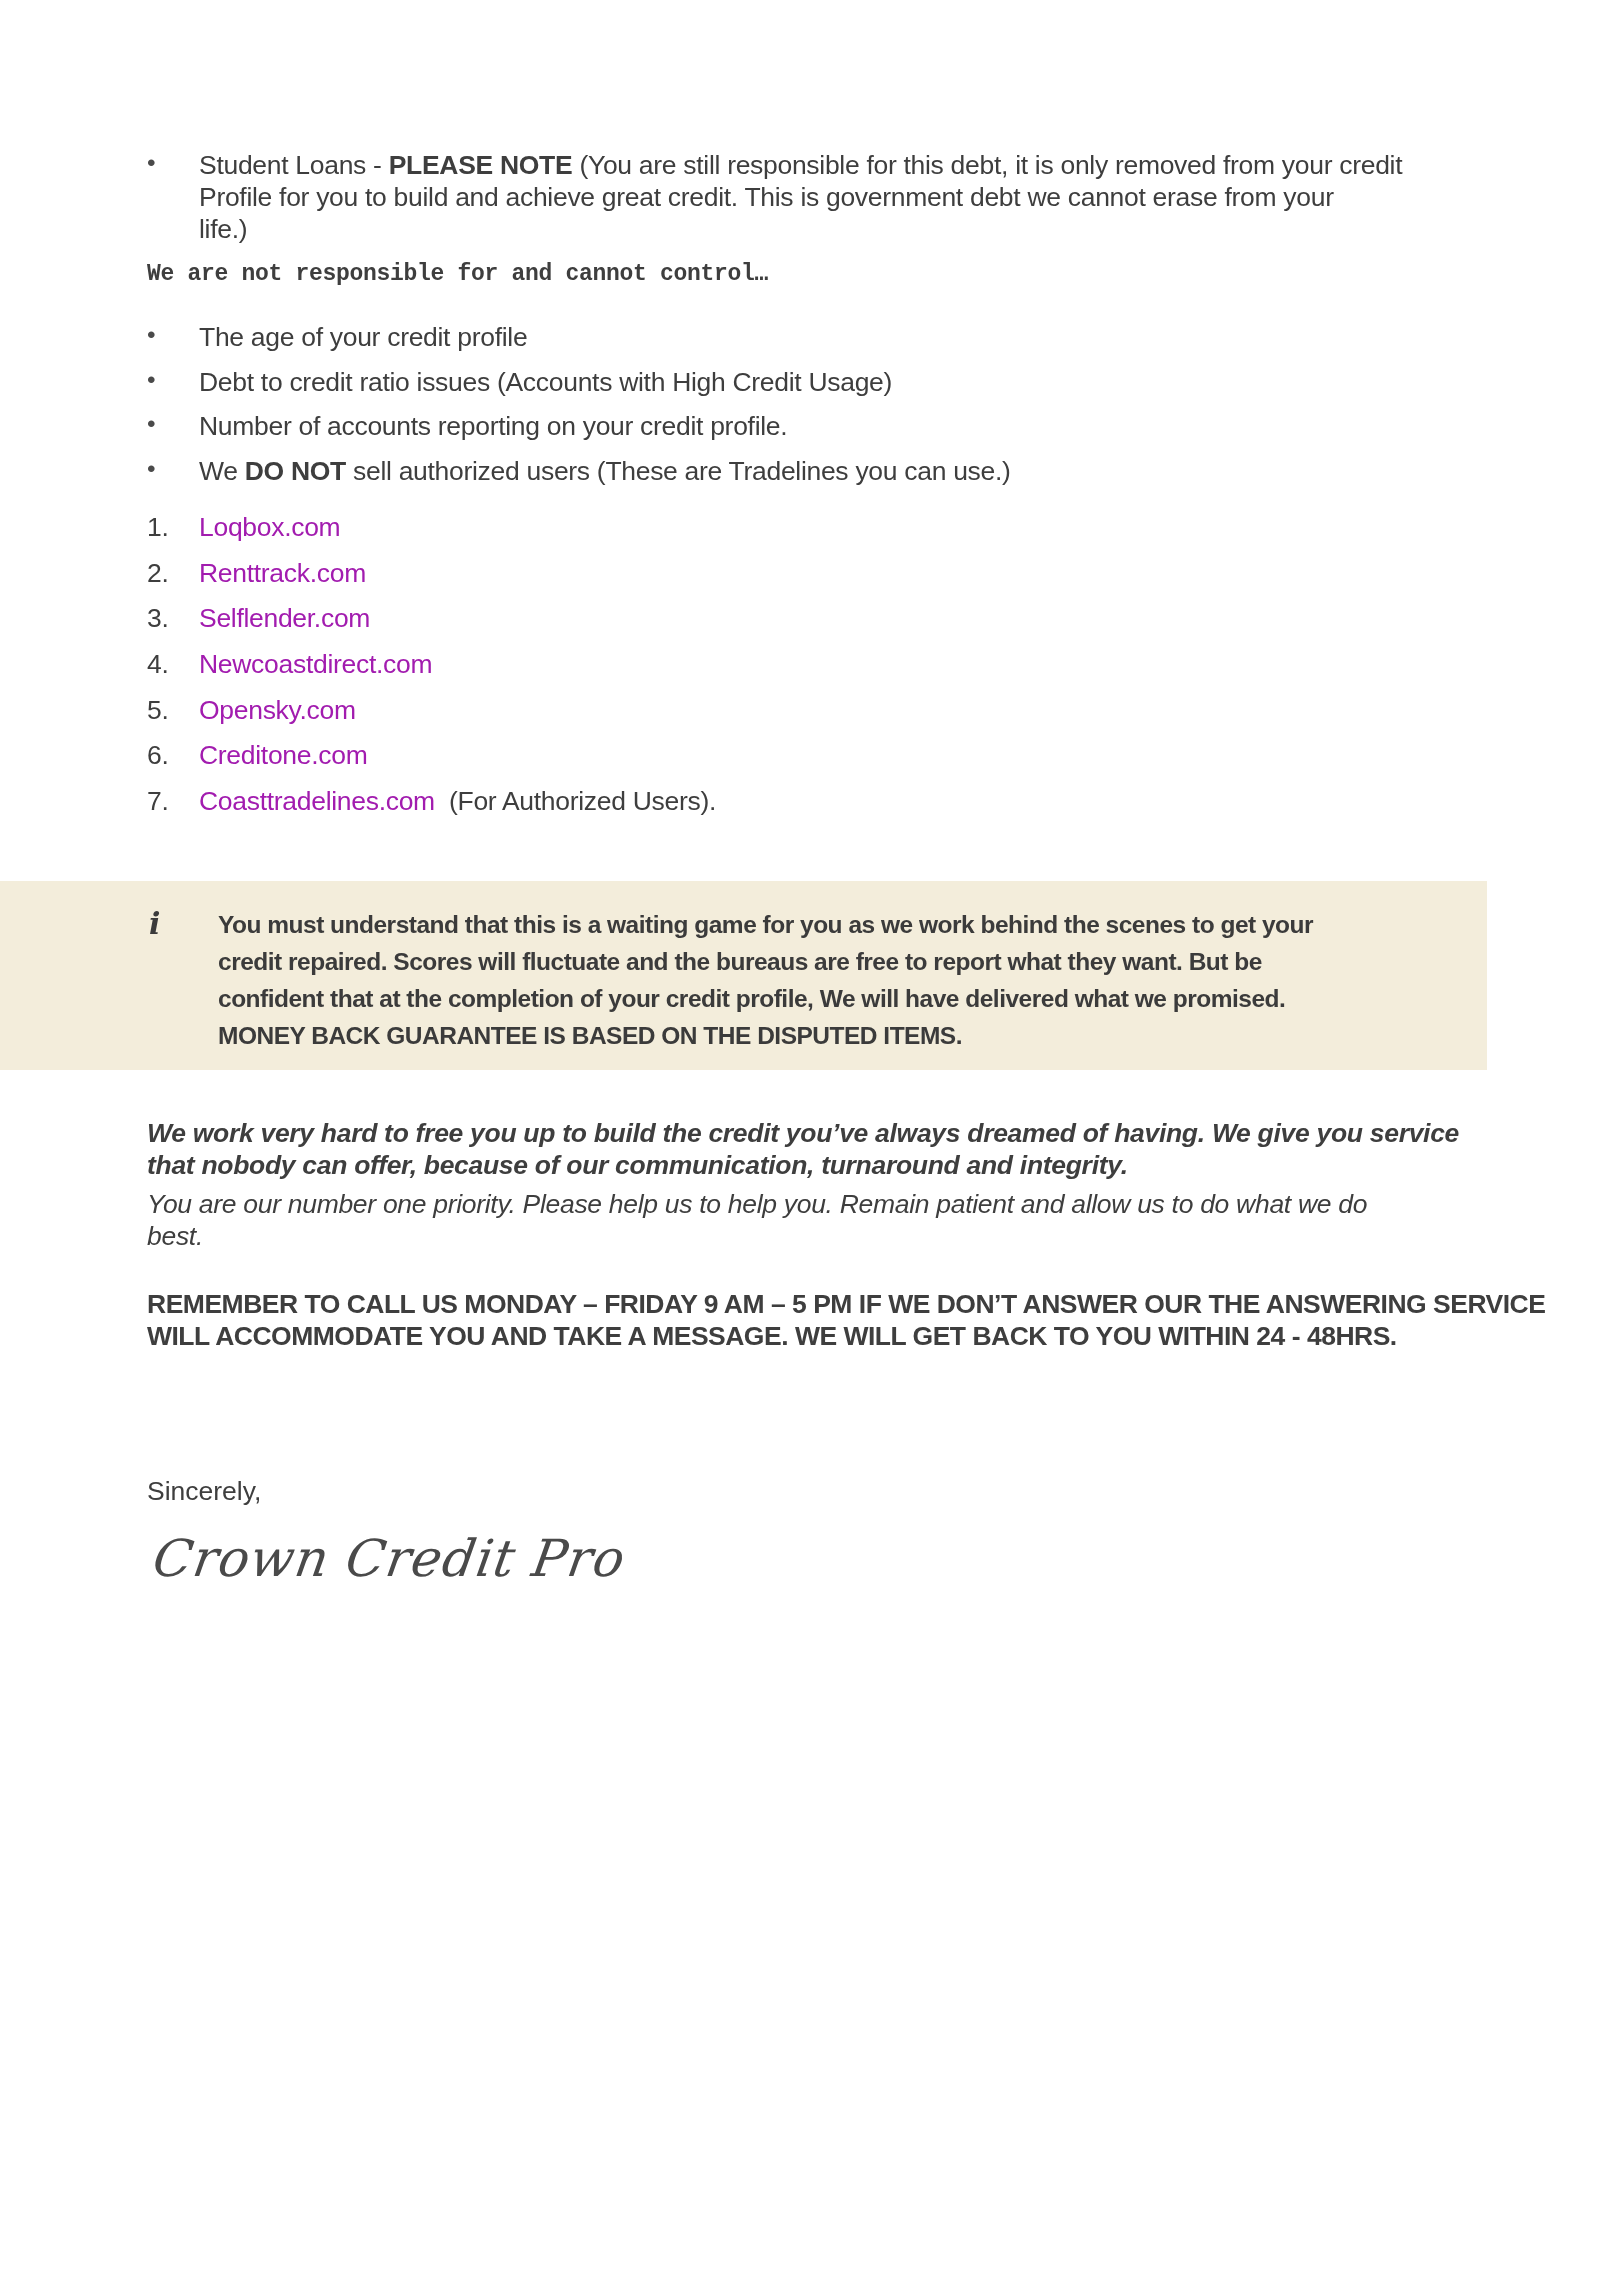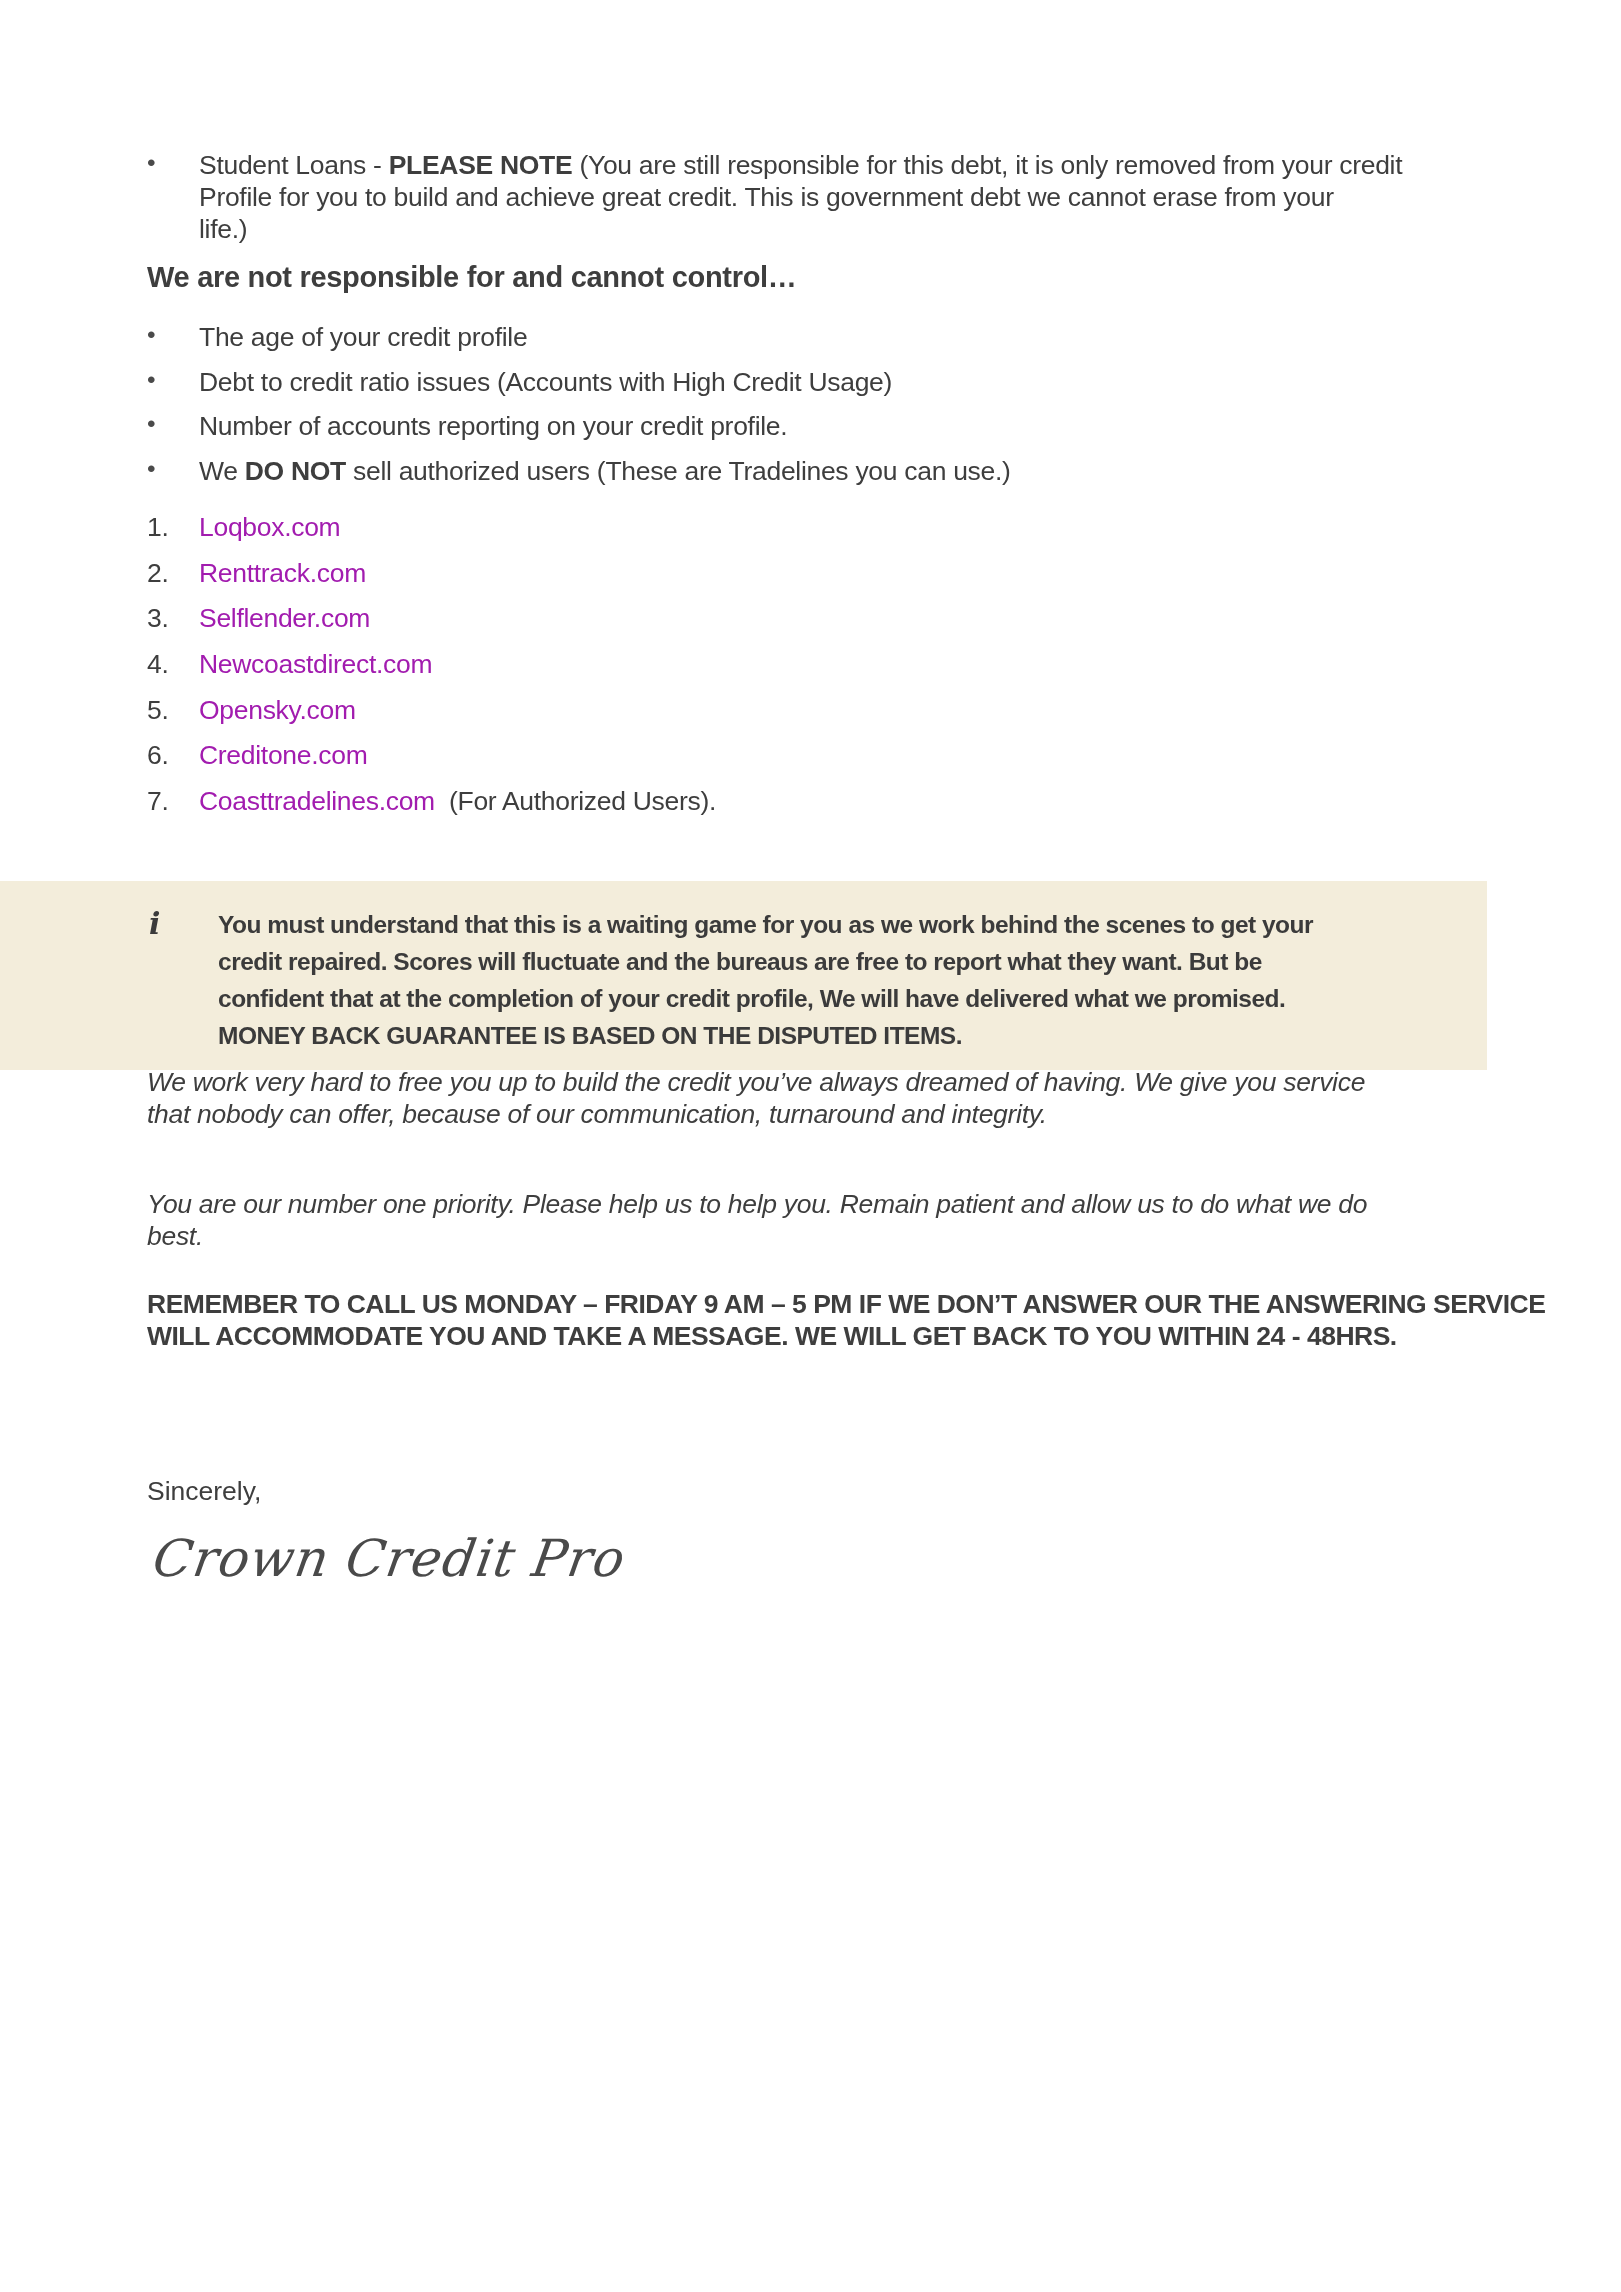--- a/index.html
+++ b/index.html
@@ -15,21 +15,21 @@
   .abs { position:absolute; }
   .body-text {
     font-size:26.5px; line-height:32px; letter-spacing:-0.3px;
     white-space:pre-line;
   }
   
   .bullet-row { display:flex; }
   .marker { flex:0 0 52px; color:#4a4a4a; }
   .marker::before { content:"\2022"; font-size:24.5px; }
   
-  .heading { font-size:29px; font-weight:bold; letter-spacing:-0.3px; }
+  .heading { font-size:23px; font-weight:bold; letter-spacing:-0.3px;font-family:Liberation Mono, monospace; }
   
   .ctrl-row { display:flex; margin-bottom:12.7px; }
   .ctrl-text { font-size:26.5px; line-height:32px; letter-spacing:-0.3px; }
   
   .num-row { display:flex; margin-bottom:13.7px; font-size:26.5px; line-height:32px; }
   .num { flex:0 0 52px; letter-spacing:-0.3px; }
   .gold-link { color:#a21caf; text-decoration:none; letter-spacing:-0.3px; cursor:pointer; }
   .link-suffix { letter-spacing:-0.3px; white-space:pre; }
   
   .info-box {
@@ -144,21 +144,21 @@
   </div>
 
   <div class="abs info-box">
     <span class="info-icon">i</span>
     <p class="info-text">You must understand that this is a waiting game for you as we work behind the scenes to get your
 credit repaired. Scores will fluctuate and the bureaus are free to report what they want. But be
 confident that at the completion of your credit profile, We will have delivered what we promised.
 MONEY BACK GUARANTEE IS BASED ON THE DISPUTED ITEMS.</p>
   </div>
 
-  <p class="abs body-text italic-para" style="left:147px; top:1066px; width:1431px;">We work very hard to free you up to build the credit you’ve always dreamed of having. We give you service
+  <p class="abs body-text italic-para" style="left:147px; top:1117px; width:1431px;font-weight:bold;">We work very hard to free you up to build the credit you’ve always dreamed of having. We give you service
 that nobody can offer, because of our communication, turnaround and integrity.</p>
 
   <p class="abs body-text italic-para" style="left:147px; top:1188px; width:1431px;">You are our number one priority. Please help us to help you. Remain patient and allow us to do what we do
 best.</p>
 
   <p class="abs body-text remember-para" style="left:147px; top:1288px; width:1441px;">REMEMBER TO CALL US MONDAY – FRIDAY 9 AM – 5 PM IF WE DON’T ANSWER OUR THE ANSWERING SERVICE
 WILL ACCOMMODATE YOU AND TAKE A MESSAGE. WE WILL GET BACK TO YOU WITHIN 24 - 48HRS.</p>
 
   <p class="abs closing" style="left:147px; top:1476px;">Sincerely,</p>
 

